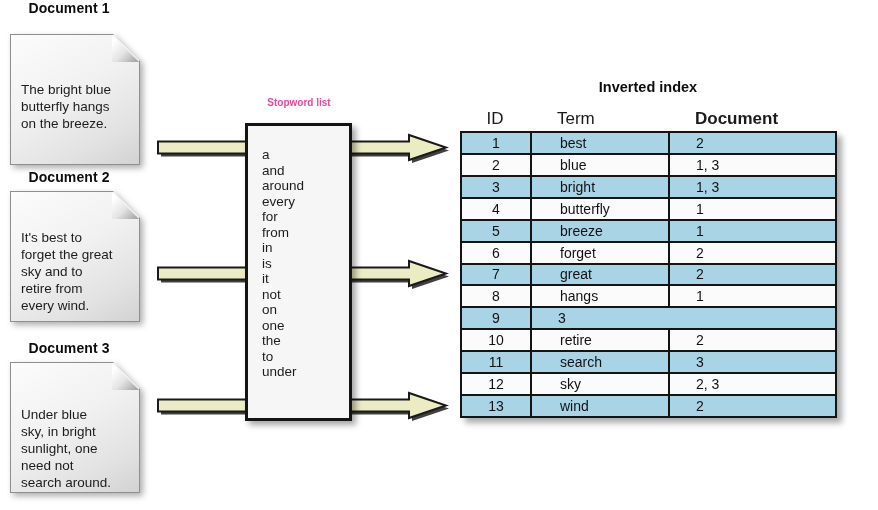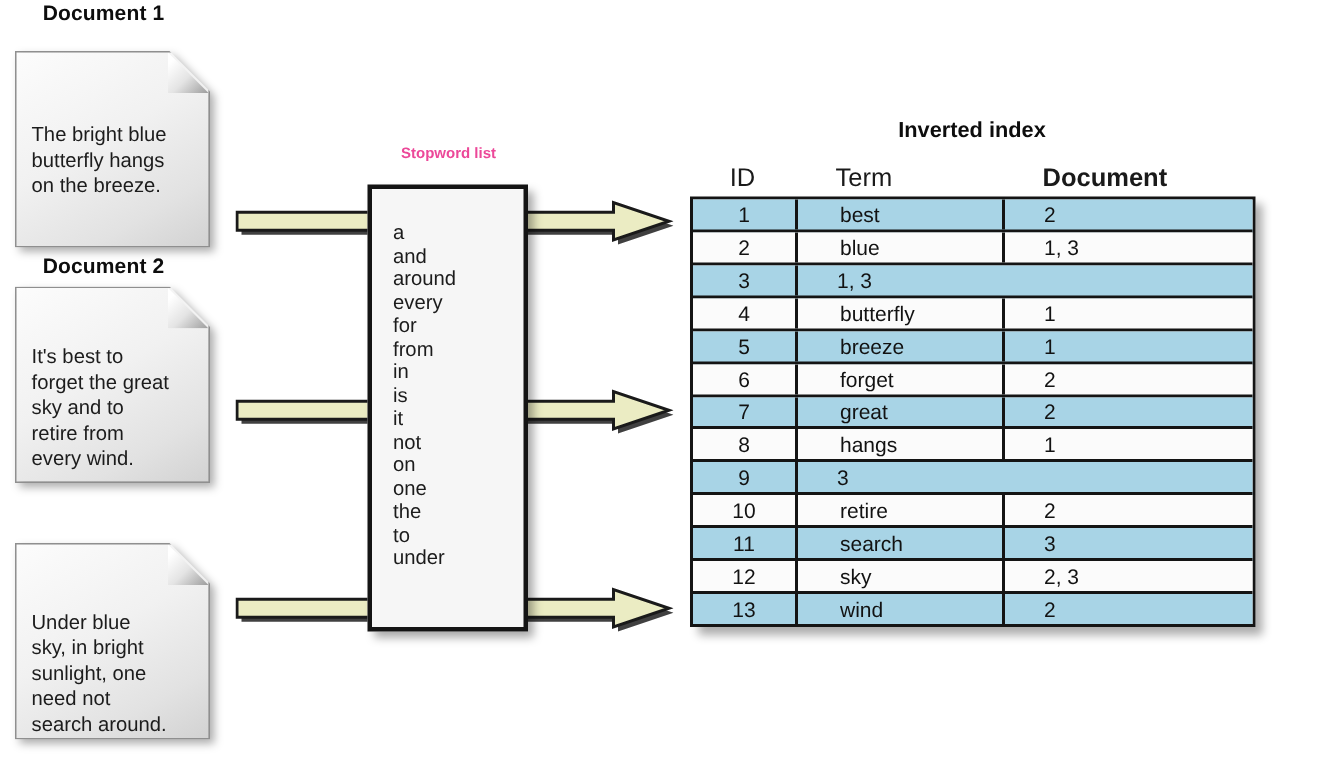--- a/index.html
+++ b/index.html
@@ -90,20 +90,21 @@
   <div class="paper-wrap" style="left:10px; top:191px;">
     <div class="paper">
       <div class="paper-text" style="top:37px;">It's best to
 forget the great
 sky and to
 retire from
 every wind.</div>
     </div>
   </div>
 
+  <div class="doc-title" style="left:3px; top:340px;">Document 3</div>
   <div class="paper-wrap" style="left:10px; top:362px;border-radius:22px;">
     <div class="paper">
       <div class="paper-text" style="top:43px;">Under blue
 sky, in bright
 sunlight, one
 need not
 search around.</div>
     </div>
   </div>
 
@@ -153,20 +154,21 @@
       <div class="cell cell-term">best</div>
       <div class="cell cell-doc">2</div>
     </div>
       <div class="idx-row">
       <div class="cell cell-id">2</div>
       <div class="cell cell-term">blue</div>
       <div class="cell cell-doc">1, 3</div>
     </div>
       <div class="idx-row">
       <div class="cell cell-id">3</div>
+      <div class="cell cell-term">bright</div>
       <div class="cell cell-doc">1, 3</div>
     </div>
       <div class="idx-row">
       <div class="cell cell-id">4</div>
       <div class="cell cell-term">butterfly</div>
       <div class="cell cell-doc">1</div>
     </div>
       <div class="idx-row">
       <div class="cell cell-id">5</div>
       <div class="cell cell-term">breeze</div>

